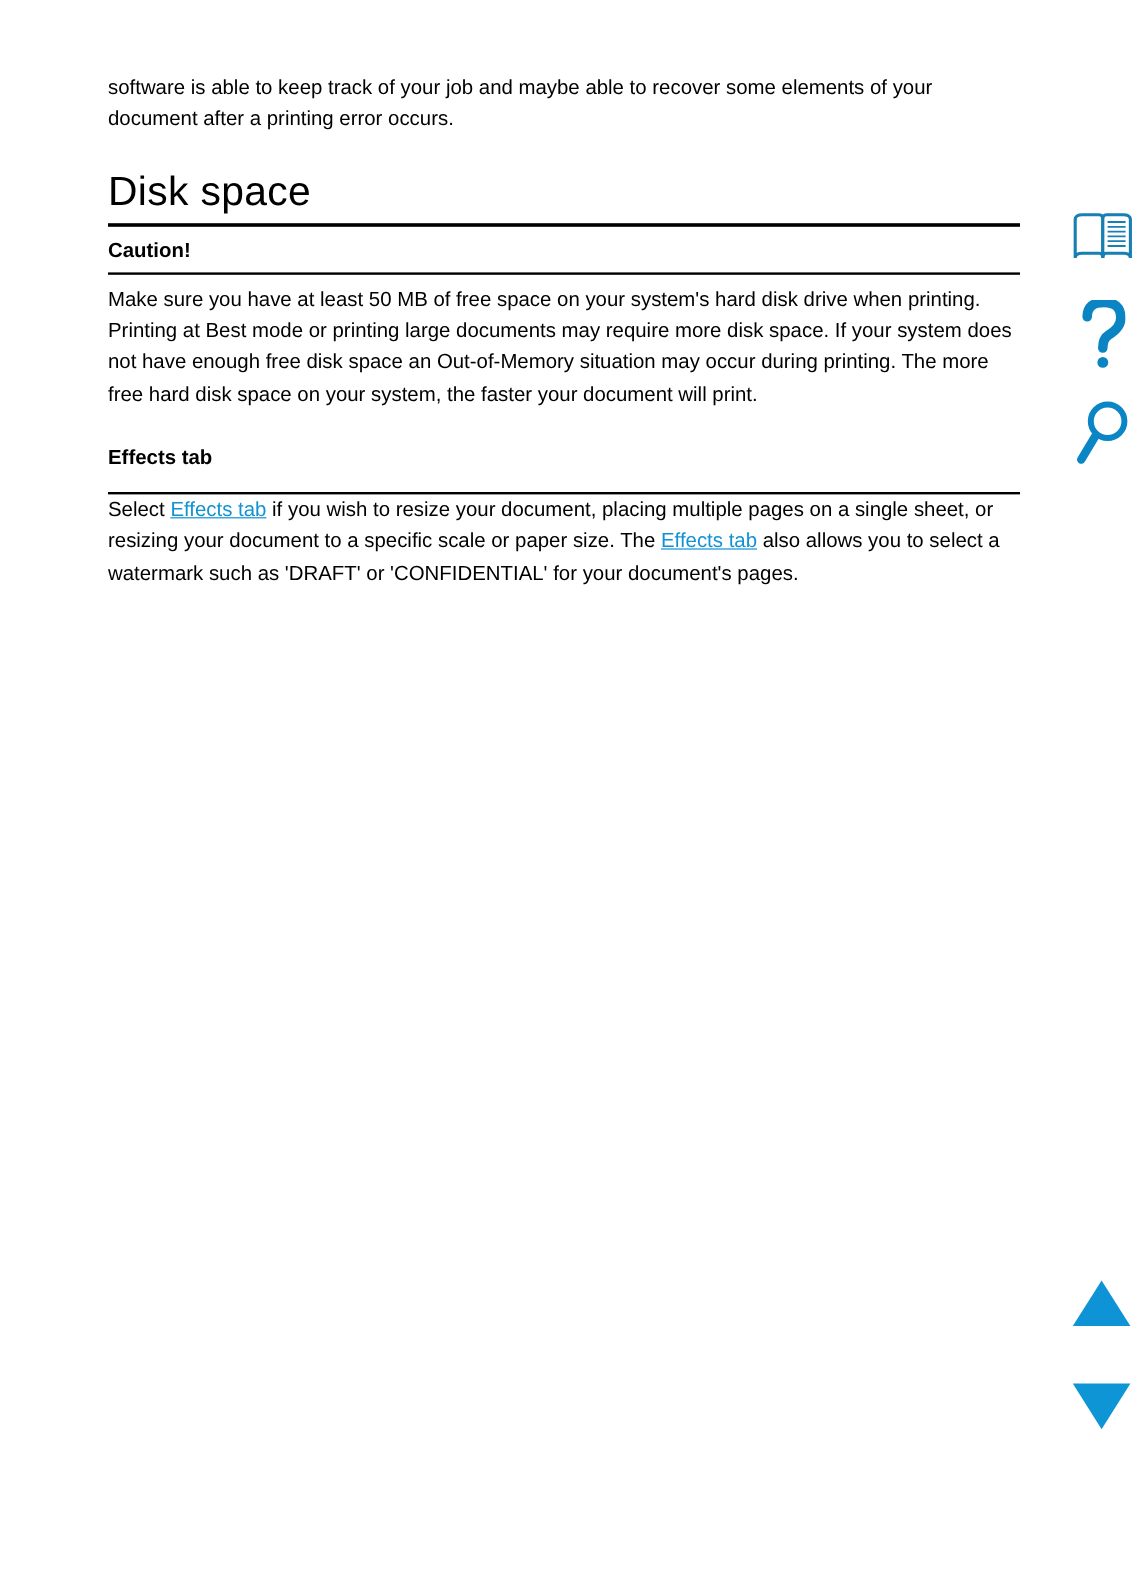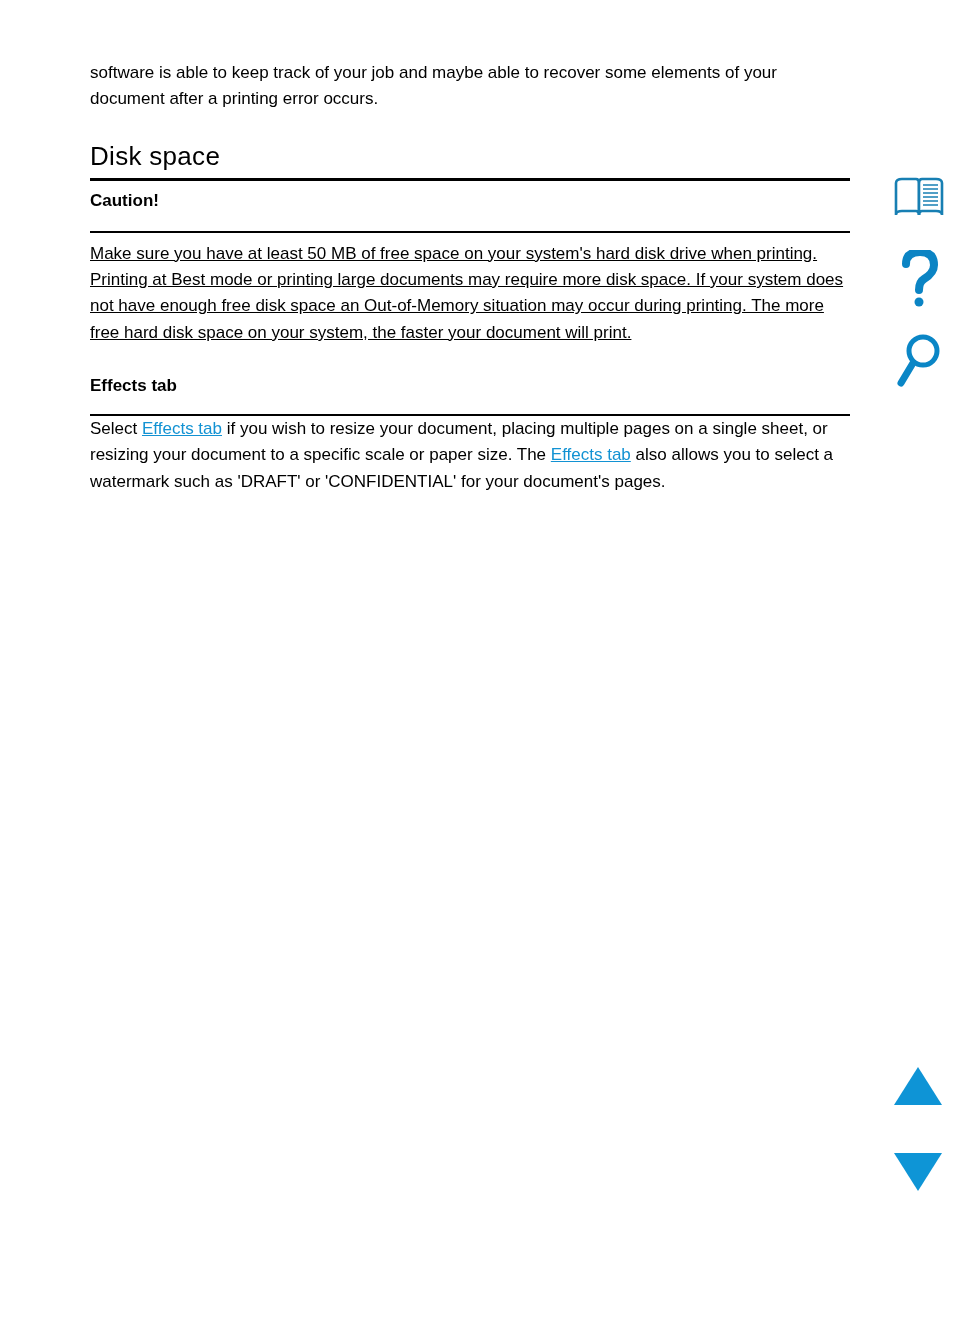--- a/index.html
+++ b/index.html
@@ -23,47 +23,46 @@
     left: 90px;
     top: 60px;
     width: 760px;
   }
   .para {
     font-size: 17px;
     line-height: 1.55;
     margin: 0 0 18px 0;
   }
   .section-title {
-    font-size: 26px;
+    font-size: 34px;
     font-weight: 500;
     letter-spacing: 0.3px;
     margin: 28px 0 6px 0;
   }
   .rule {
     border: 0;
     border-top: 3px solid #000;
     margin: 0;
     height: 0;
   }
   .rule-thin {
     border: 0;
     border-top: 2px solid #000;
     margin: 0;
     height: 0;
   }
   .caution-label {
     font-weight: 700;
     font-size: 17px;
-    margin: 10px 0 20px 0;
+    margin: 10px 0 8px 0;
   }
   .caution-body {
     font-size: 17px;
     line-height: 1.55;
     margin: 8px 0 0 0;
-    text-decoration: underline;
   }
   .effects-heading {
     font-size: 17px;
     font-weight: 700;
     margin: 30px 0 18px 0;
   }
   .link {
     color: #1292d3;
     text-decoration: underline;
     cursor: pointer;

